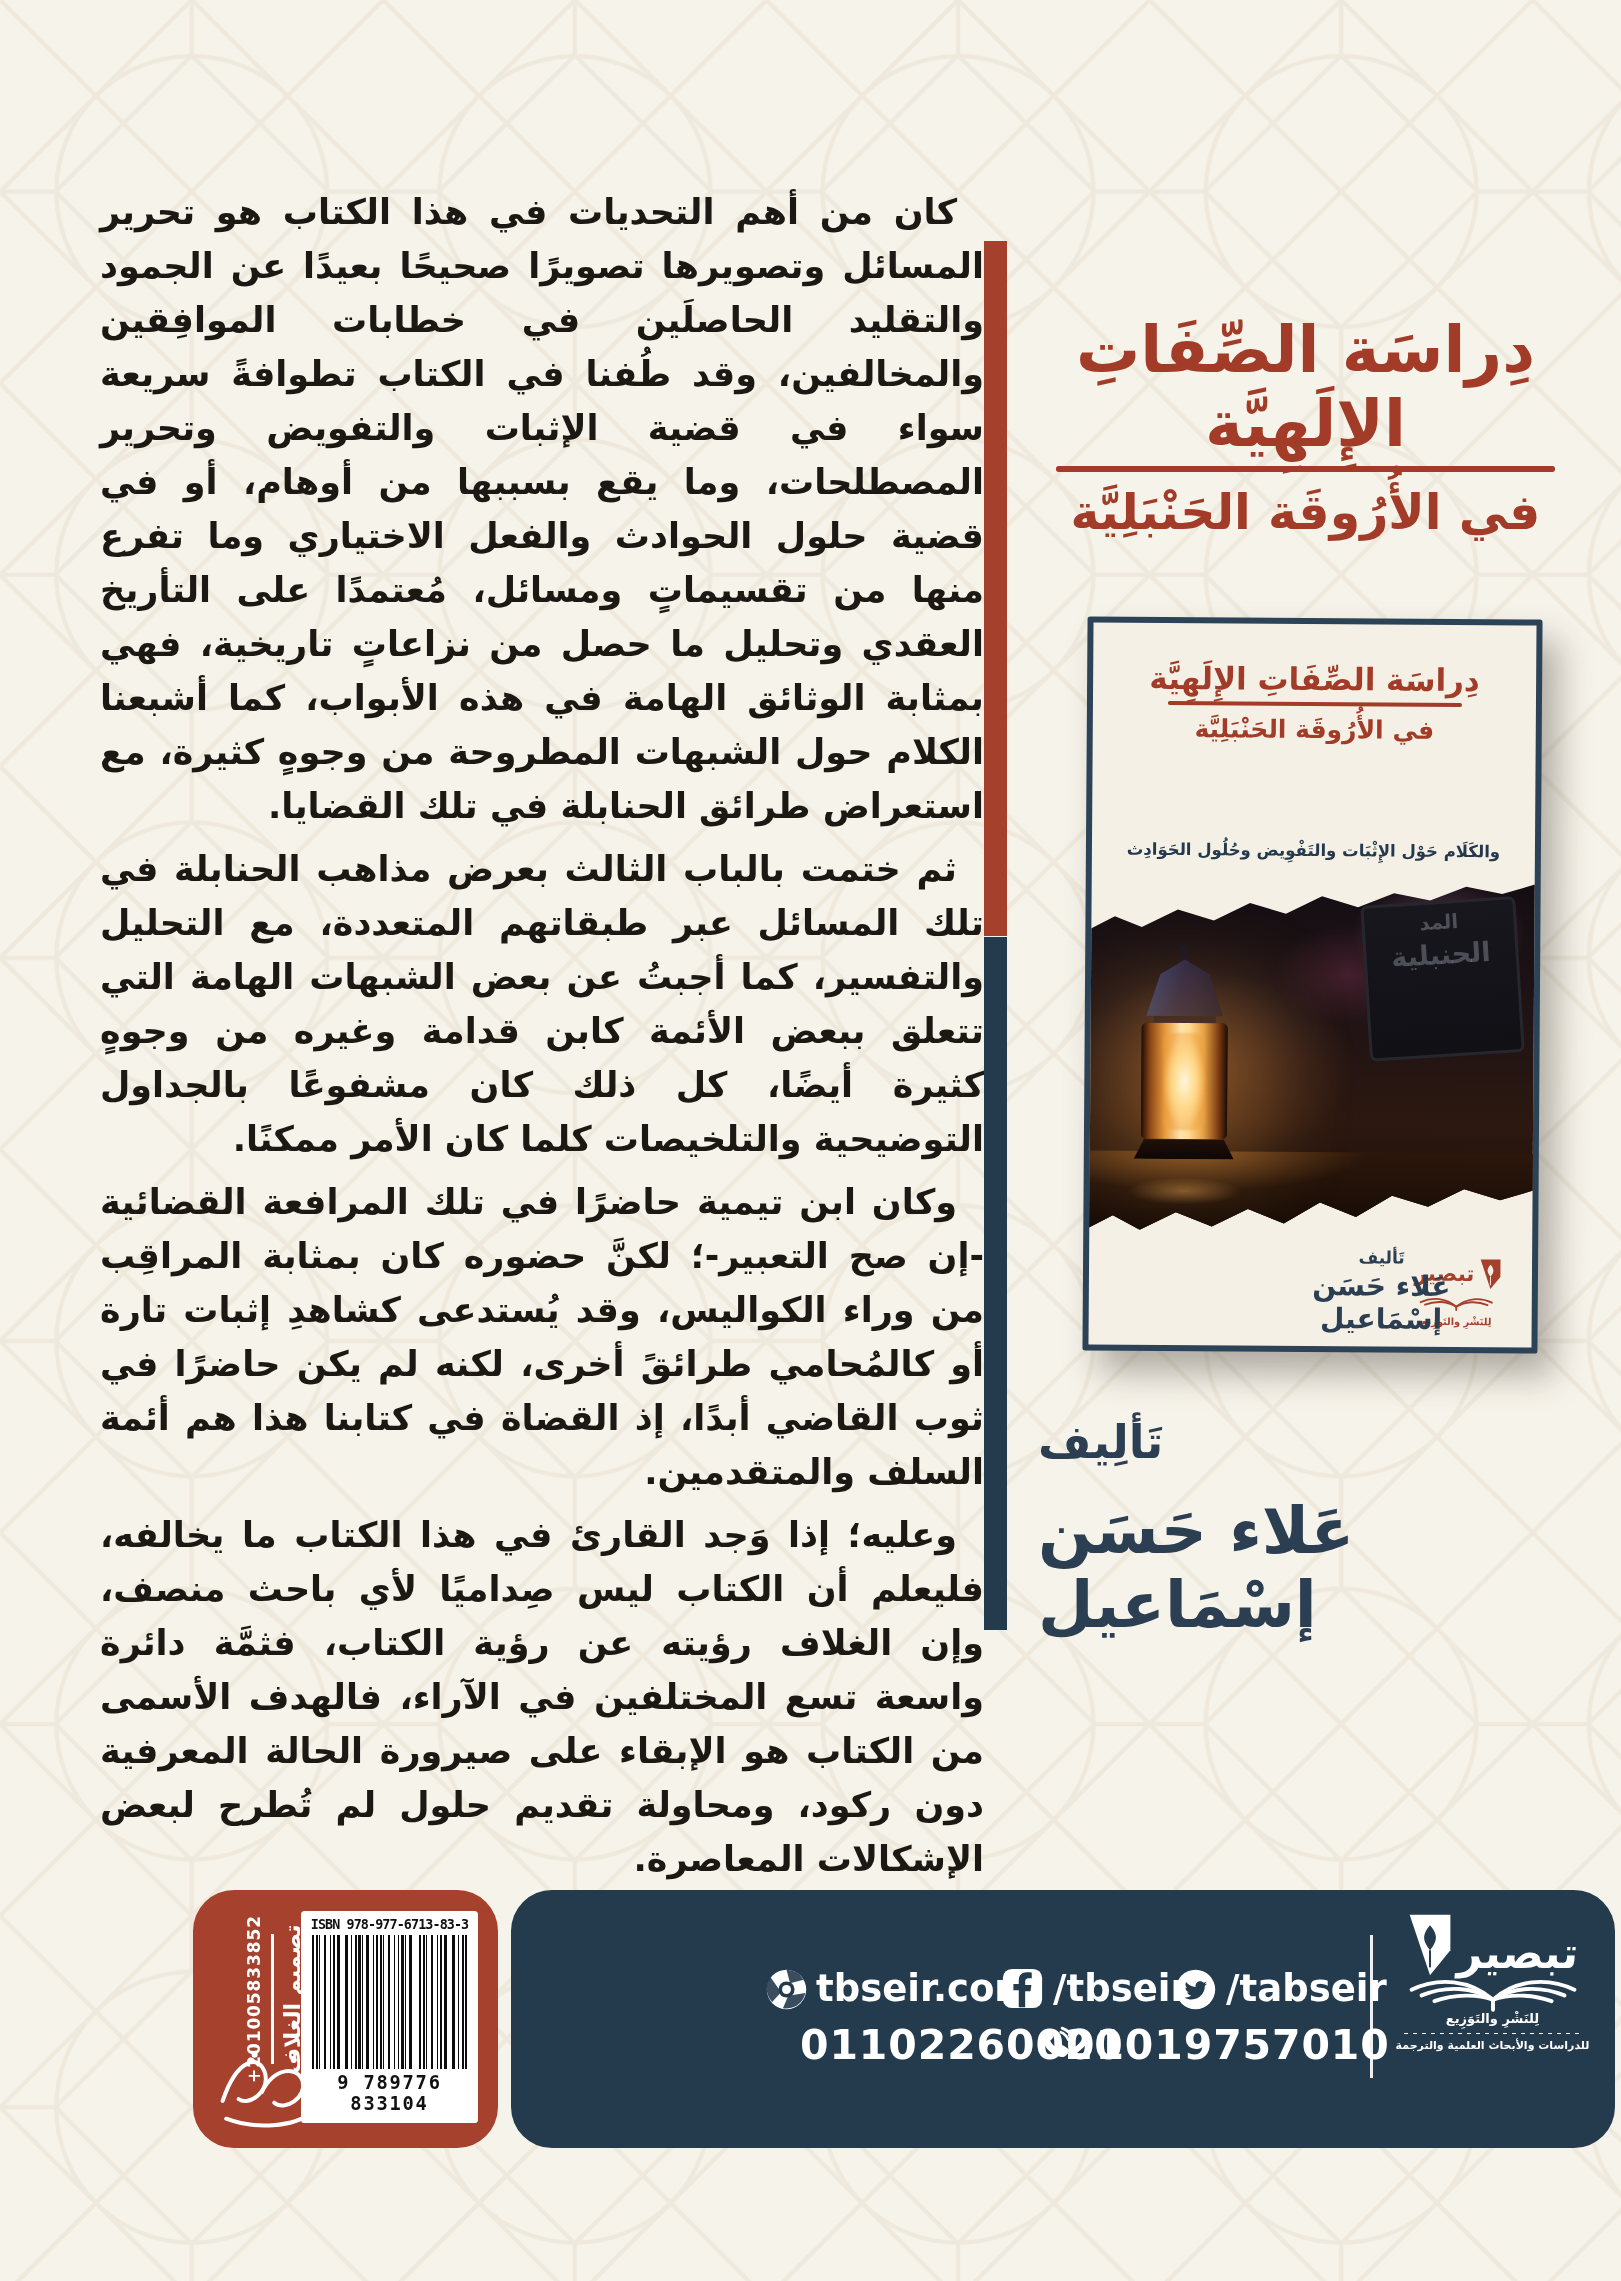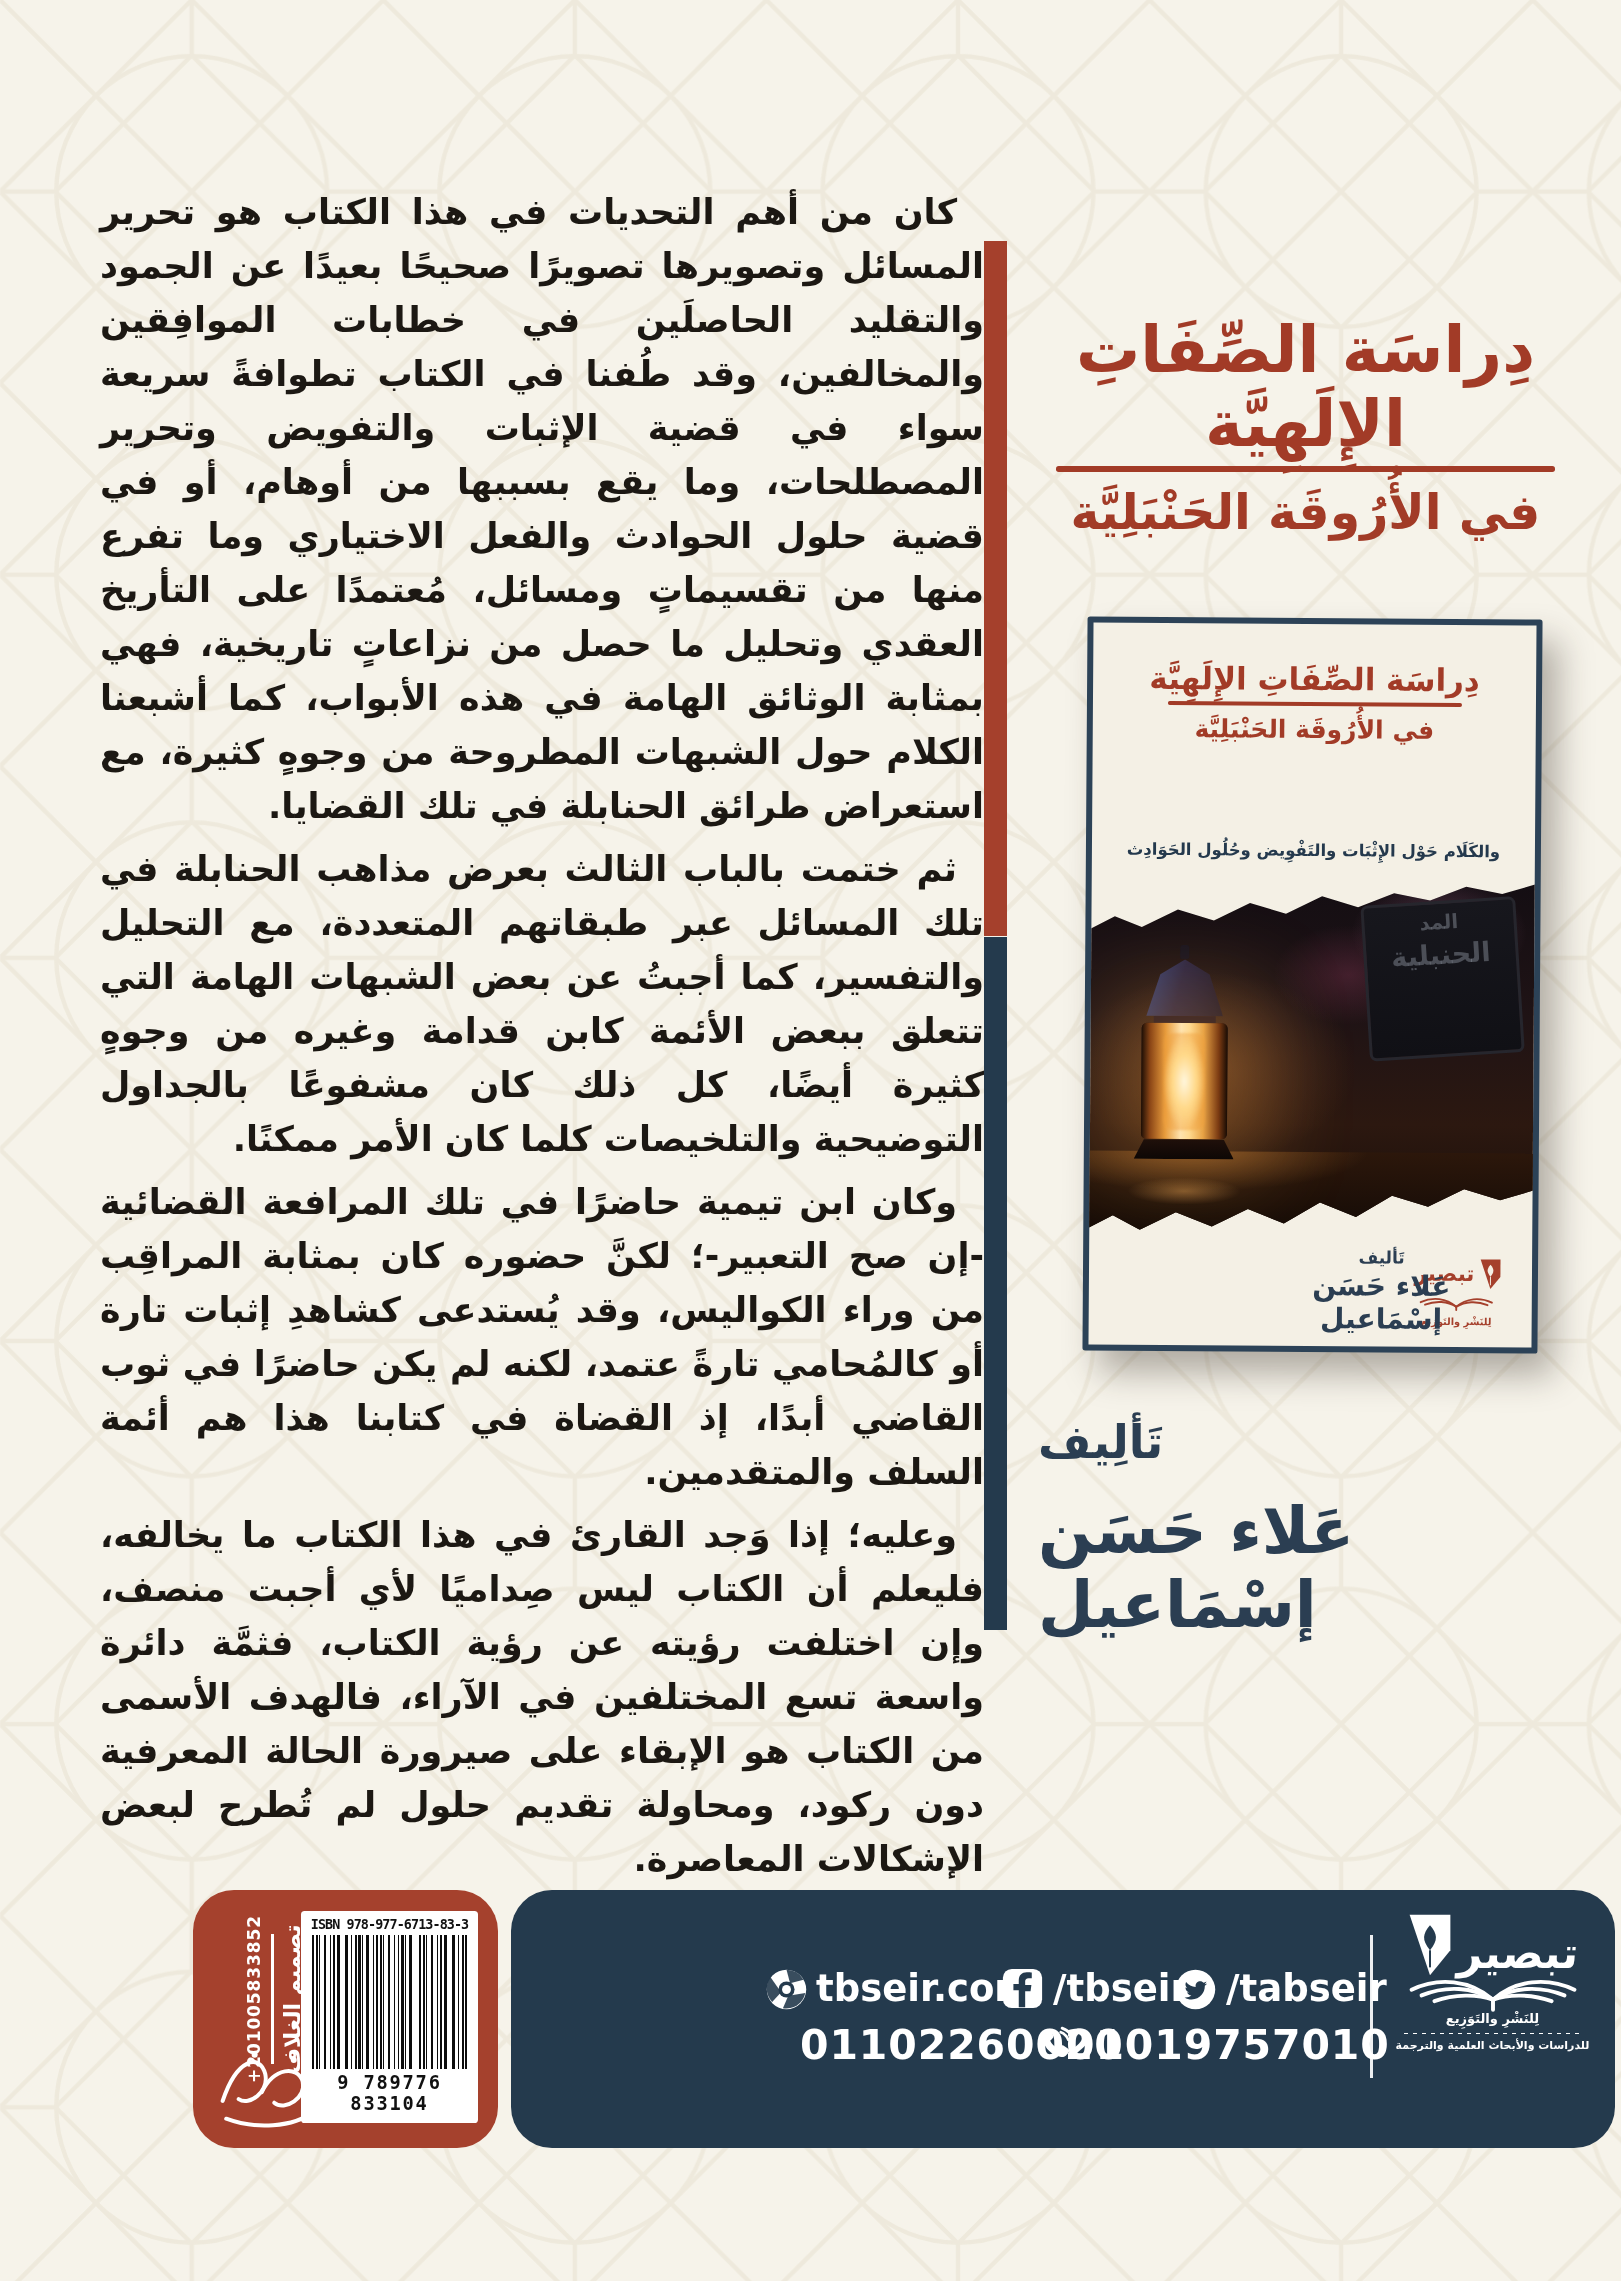--- a/index.html
+++ b/index.html
@@ -130,22 +130,22 @@
           <path d="M215 0 L215 62 M430 215 L368 215 M215 430 L215 368 M0 215 L62 215"></path>
         </g>
       </pattern>
     </defs>
     <rect width="1820" height="2560" fill="url(#geo)"></rect>
   </svg>
 
   <section id="blurb" class="layer content">
     <p>كان من أهم التحديات في هذا الكتاب هو تحرير المسائل وتصويرها تصويرًا صحيحًا بعيدًا عن الجمود والتقليد الحاصلَين في خطابات الموافِقين والمخالفين، وقد طُفنا في الكتاب تطوافةً سريعة سواء في قضية الإثبات والتفويض وتحرير المصطلحات، وما يقع بسببها من أوهام، أو في قضية حلول الحوادث والفعل الاختياري وما تفرع منها من تقسيماتٍ ومسائل، مُعتمدًا على التأريخ العقدي وتحليل ما حصل من نزاعاتٍ تاريخية، فهي بمثابة الوثائق الهامة في هذه الأبواب، كما أشبعنا الكلام حول الشبهات المطروحة من وجوهٍ كثيرة، مع استعراض طرائق الحنابلة في تلك القضايا.</p>
     <p>ثم ختمت بالباب الثالث بعرض مذاهب الحنابلة في تلك المسائل عبر طبقاتهم المتعددة، مع التحليل والتفسير، كما أجبتُ عن بعض الشبهات الهامة التي تتعلق ببعض الأئمة كابن قدامة وغيره من وجوهٍ كثيرة أيضًا، كل ذلك كان مشفوعًا بالجداول التوضيحية والتلخيصات كلما كان الأمر ممكنًا.</p>
-    <p>وكان ابن تيمية حاضرًا في تلك المرافعة القضائية -إن صح التعبير-؛ لكنَّ حضوره كان بمثابة المراقِب من وراء الكواليس، وقد يُستدعى كشاهدِ إثبات تارة أو كالمُحامي تارةً عتمد، لكنه لم يكن حاضرًا في ثوب القاضي أبدًا، إذ القضاة في كتابنا هذا هم أئمة السلف والمتقدمين.</p>
-    <p>وعليه؛ إذا وَجد القارئ في هذا الكتاب ما يخالفه، فليعلم أن الكتاب ليس صِداميًا لأي أجبت منصف، وإن اختلفت رؤيته عن رؤية الكتاب، فثمَّة دائرة واسعة تسع المختلفين في الآراء، فالهدف الأسمى من الكتاب هو الإبقاء على صيرورة الحالة المعرفية دون ركود، ومحاولة تقديم حلول لم تُطرح لبعض الإشكالات المعاصرة.</p>
+    <p>وكان ابن تيمية حاضرًا في تلك المرافعة القضائية -إن صح التعبير-؛ لكنَّ حضوره كان بمثابة المراقِب من وراء الكواليس، وقد يُستدعى كشاهدِ إثبات تارة أو كالمُحامي طرائقً أخرى، لكنه لم يكن حاضرًا في ثوب القاضي أبدًا، إذ القضاة في كتابنا هذا هم أئمة السلف والمتقدمين.</p>
+    <p>وعليه؛ إذا وَجد القارئ في هذا الكتاب ما يخالفه، فليعلم أن الكتاب ليس صِداميًا لأي باحث منصف، وإن الغلاف رؤيته عن رؤية الكتاب، فثمَّة دائرة واسعة تسع المختلفين في الآراء، فالهدف الأسمى من الكتاب هو الإبقاء على صيرورة الحالة المعرفية دون ركود، ومحاولة تقديم حلول لم تُطرح لبعض الإشكالات المعاصرة.</p>
   </section>
 
   <div id="divider-red" class="divider-seg content"></div>
   <div id="divider-navy" class="divider-seg content"></div>
 
   <div id="title-block" class="layer content">
     <div id="title-line1">دِراسَة الصِّفَاتِ الإِلَهِيَّة</div>
     <div id="title-underline"></div>
     <div id="title-line2">في الأُرُوقَة الحَنْبَلِيَّة</div>
   </div>

